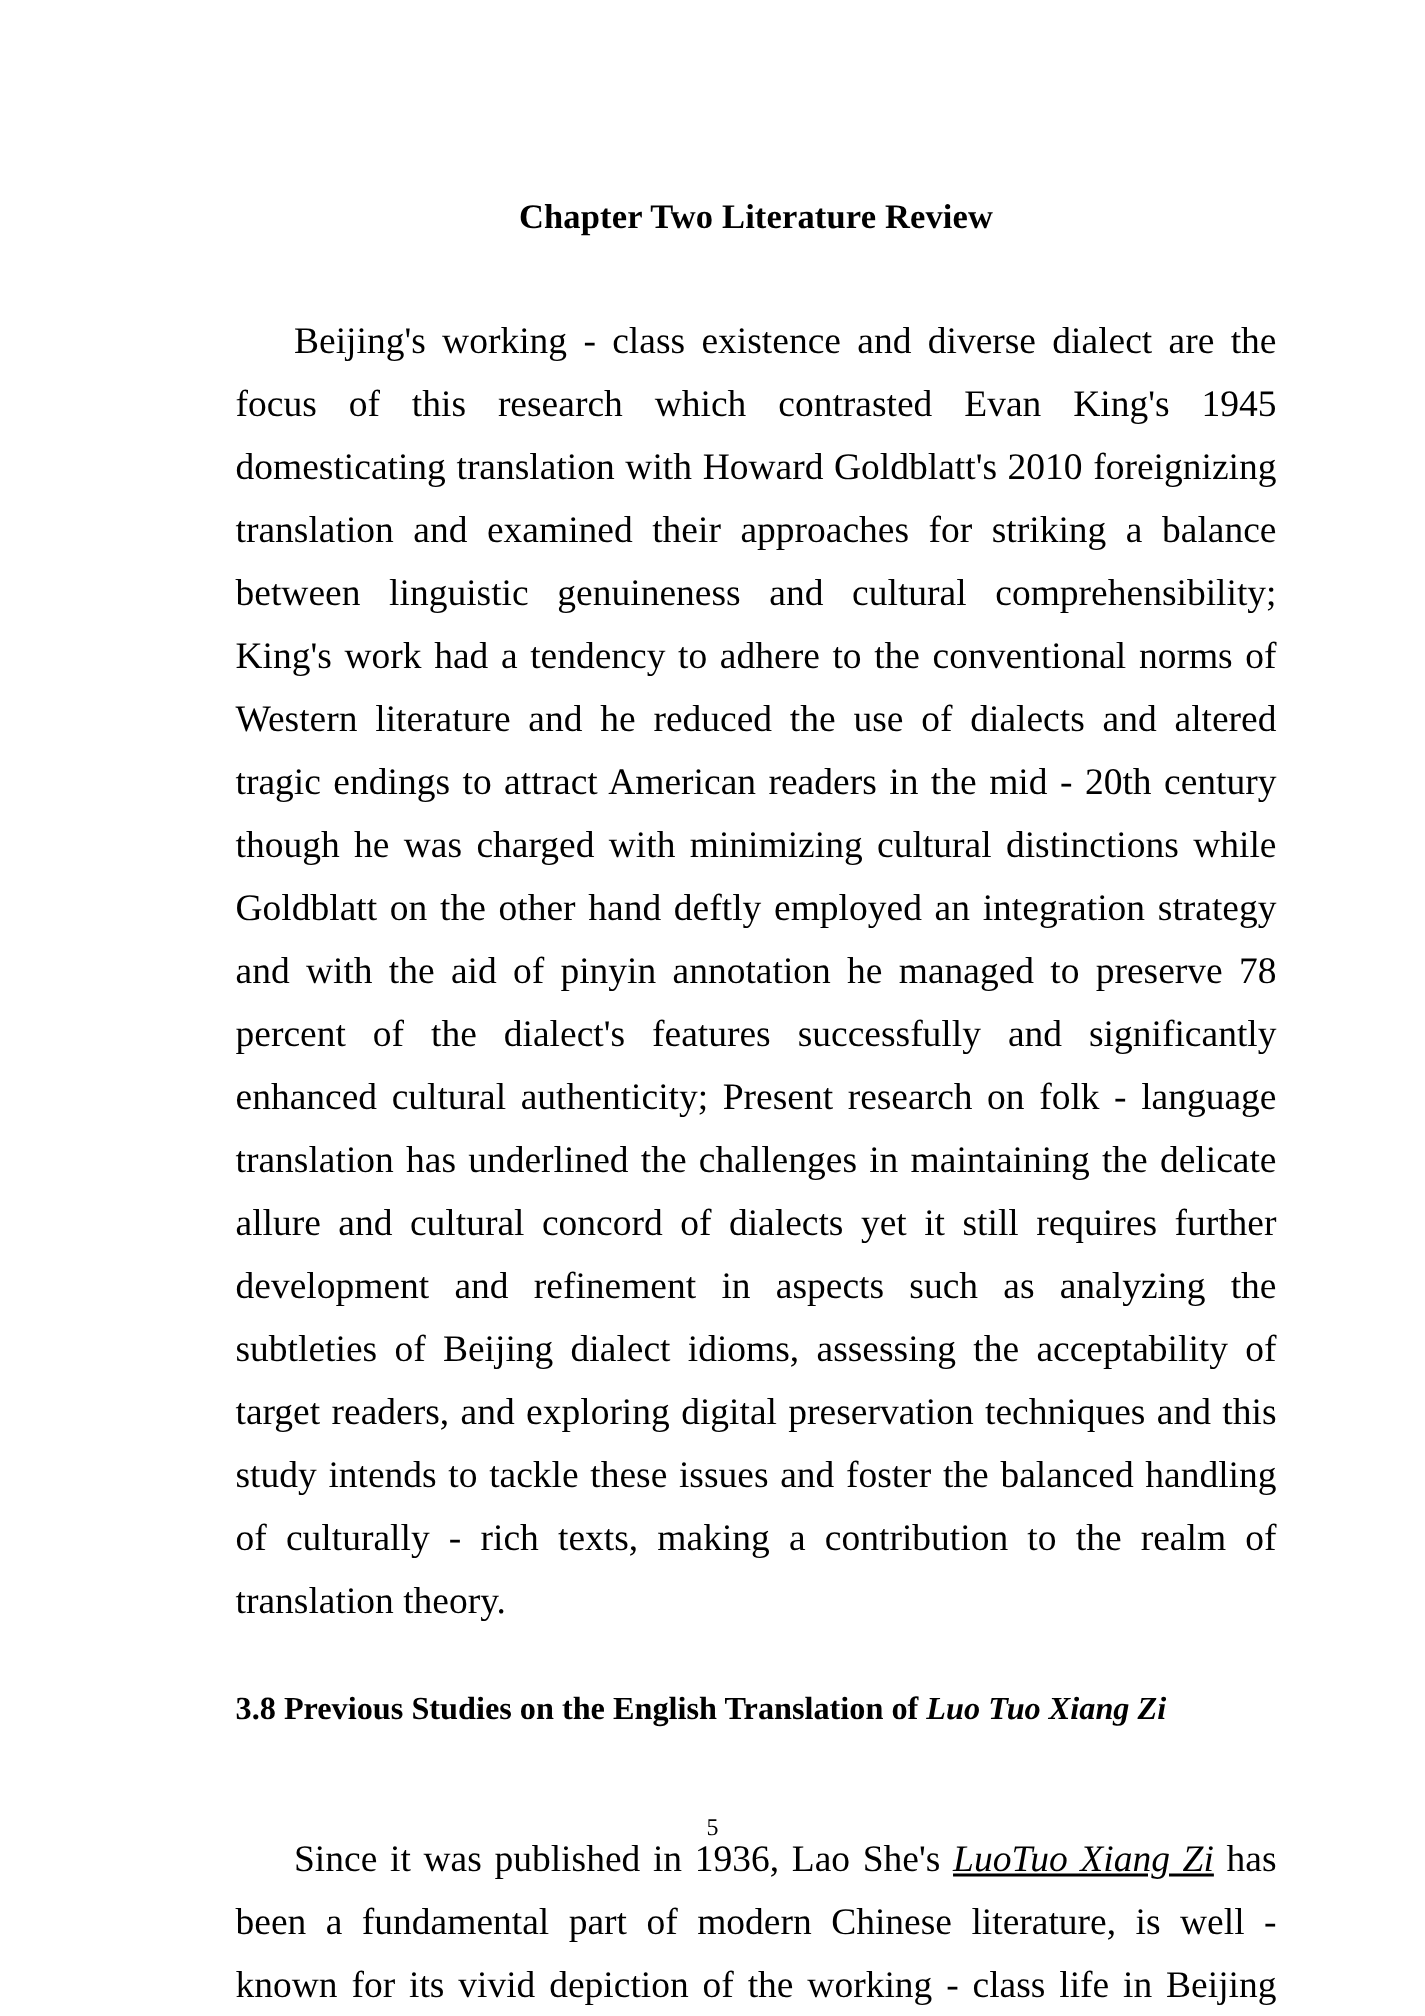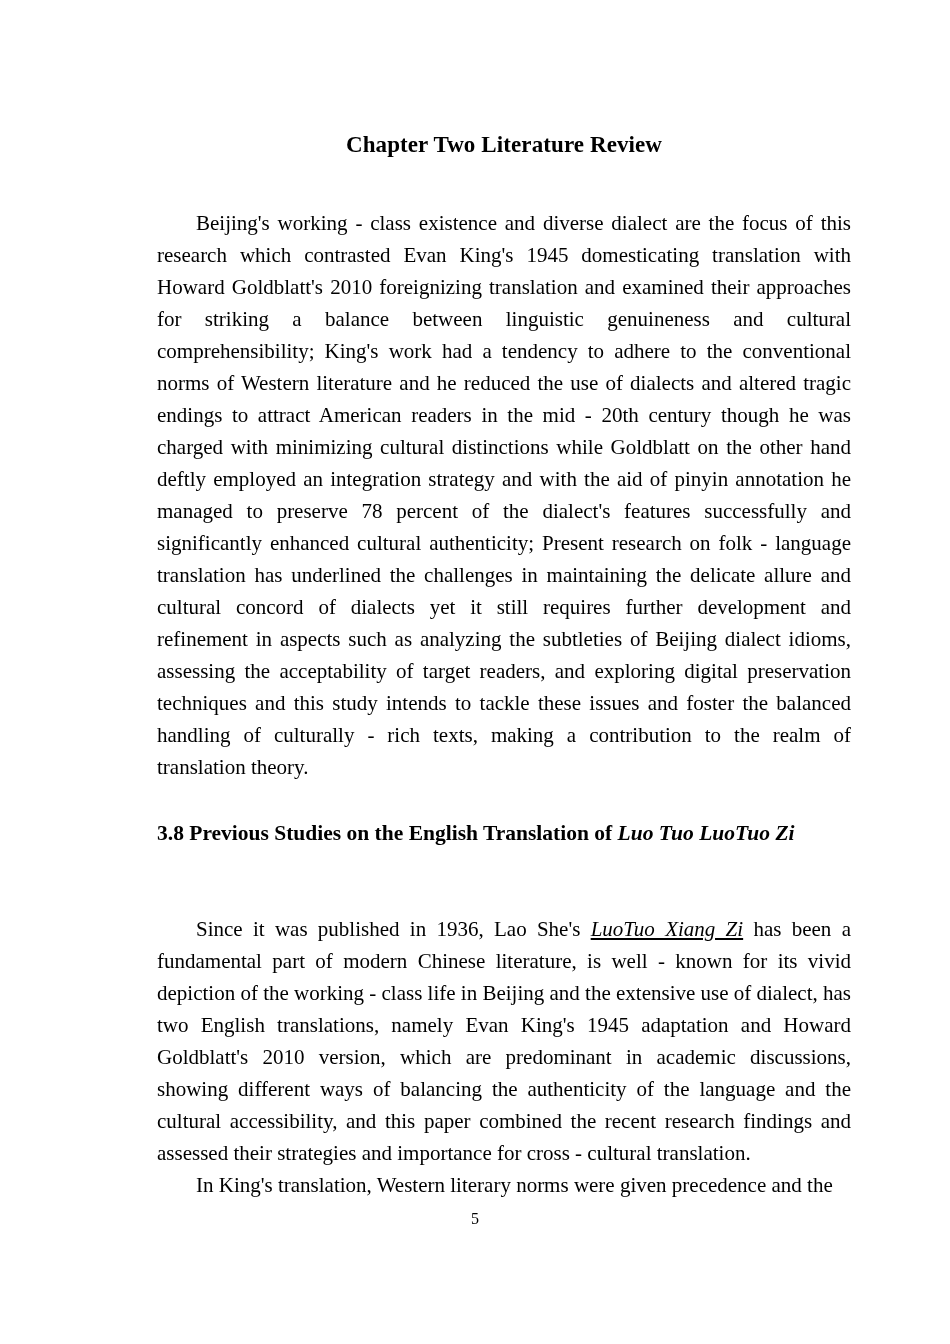--- a/index.html
+++ b/index.html
@@ -28,22 +28,22 @@
   .chapter-title {
     font-size: 23px;
     font-weight: bold;
     text-align: center;
     margin: 0;
     padding-top: 131px;
     letter-spacing: 0.1px;
     line-height: 1.25;
   }
   .body-par {
-    font-size: 21px;
-    line-height: 32px;
+    font-size: 25px;
+    line-height: 42px;
     text-align: justify;
     text-justify: inter-word;
     margin: 0;
     text-indent: 39px;
     hyphens: none;
   }
   .par-first {
     margin-top: 47px;
   }
   .section-heading {
@@ -82,21 +82,21 @@
 <body>
 
 <div class="page">
 
   <div class="content">
 
     <h1 class="chapter-title">Chapter Two Literature Review</h1>
 
     <p class="body-par par-first">Beijing's working - class existence and diverse dialect are the focus of this research which contrasted Evan King's 1945 domesticating translation with Howard Goldblatt's 2010 foreignizing translation and examined their approaches for striking a balance between linguistic genuineness and cultural comprehensibility; King's work had a tendency to adhere to the conventional norms of Western literature and he reduced the use of dialects and altered tragic endings to attract American readers in the mid - 20th century though he was charged with minimizing cultural distinctions while Goldblatt on the other hand deftly employed an integration strategy and with the aid of pinyin annotation he managed to preserve 78 percent of the dialect's features successfully and significantly enhanced cultural authenticity; Present research on folk - language translation has underlined the challenges in maintaining the delicate allure and cultural concord of dialects yet it still requires further development and refinement in aspects such as analyzing the subtleties of Beijing dialect idioms, assessing the acceptability of target readers, and exploring digital preservation techniques and this study intends to tackle these issues and foster the balanced handling of culturally - rich texts, making a contribution to the realm of translation theory.</p>
 
-    <h2 class="section-heading"><span>3.8 Previous Studies on the English Translation of </span><i>Luo Tuo LuoTuo Zi</i></h2>
+    <h2 class="section-heading"><span>3.8 Previous Studies on the English Translation of </span><i>Luo Tuo Xiang Zi</i></h2>
 
     <p class="body-par par-after-heading"><span>Since it was published in 1936, Lao She's </span><span class="ital">LuoTuo Xiang Zi</span><span> has been a fundamental part of modern Chinese literature, is well - known for its vivid depiction of the working - class life in Beijing and the extensive use of dialect, has two English translations, namely Evan King's 1945 adaptation and Howard Goldblatt's 2010 version, which are predominant in academic discussions, showing different ways of balancing the authenticity of the language and the cultural accessibility, and this paper combined the recent research findings and assessed their strategies and importance for cross - cultural translation.</span></p>
 
     <p class="body-par par-last">In King's translation, Western literary norms were given precedence and the</p>
 
   </div>
 
   <div class="page-number">5</div>
 
 </div>

